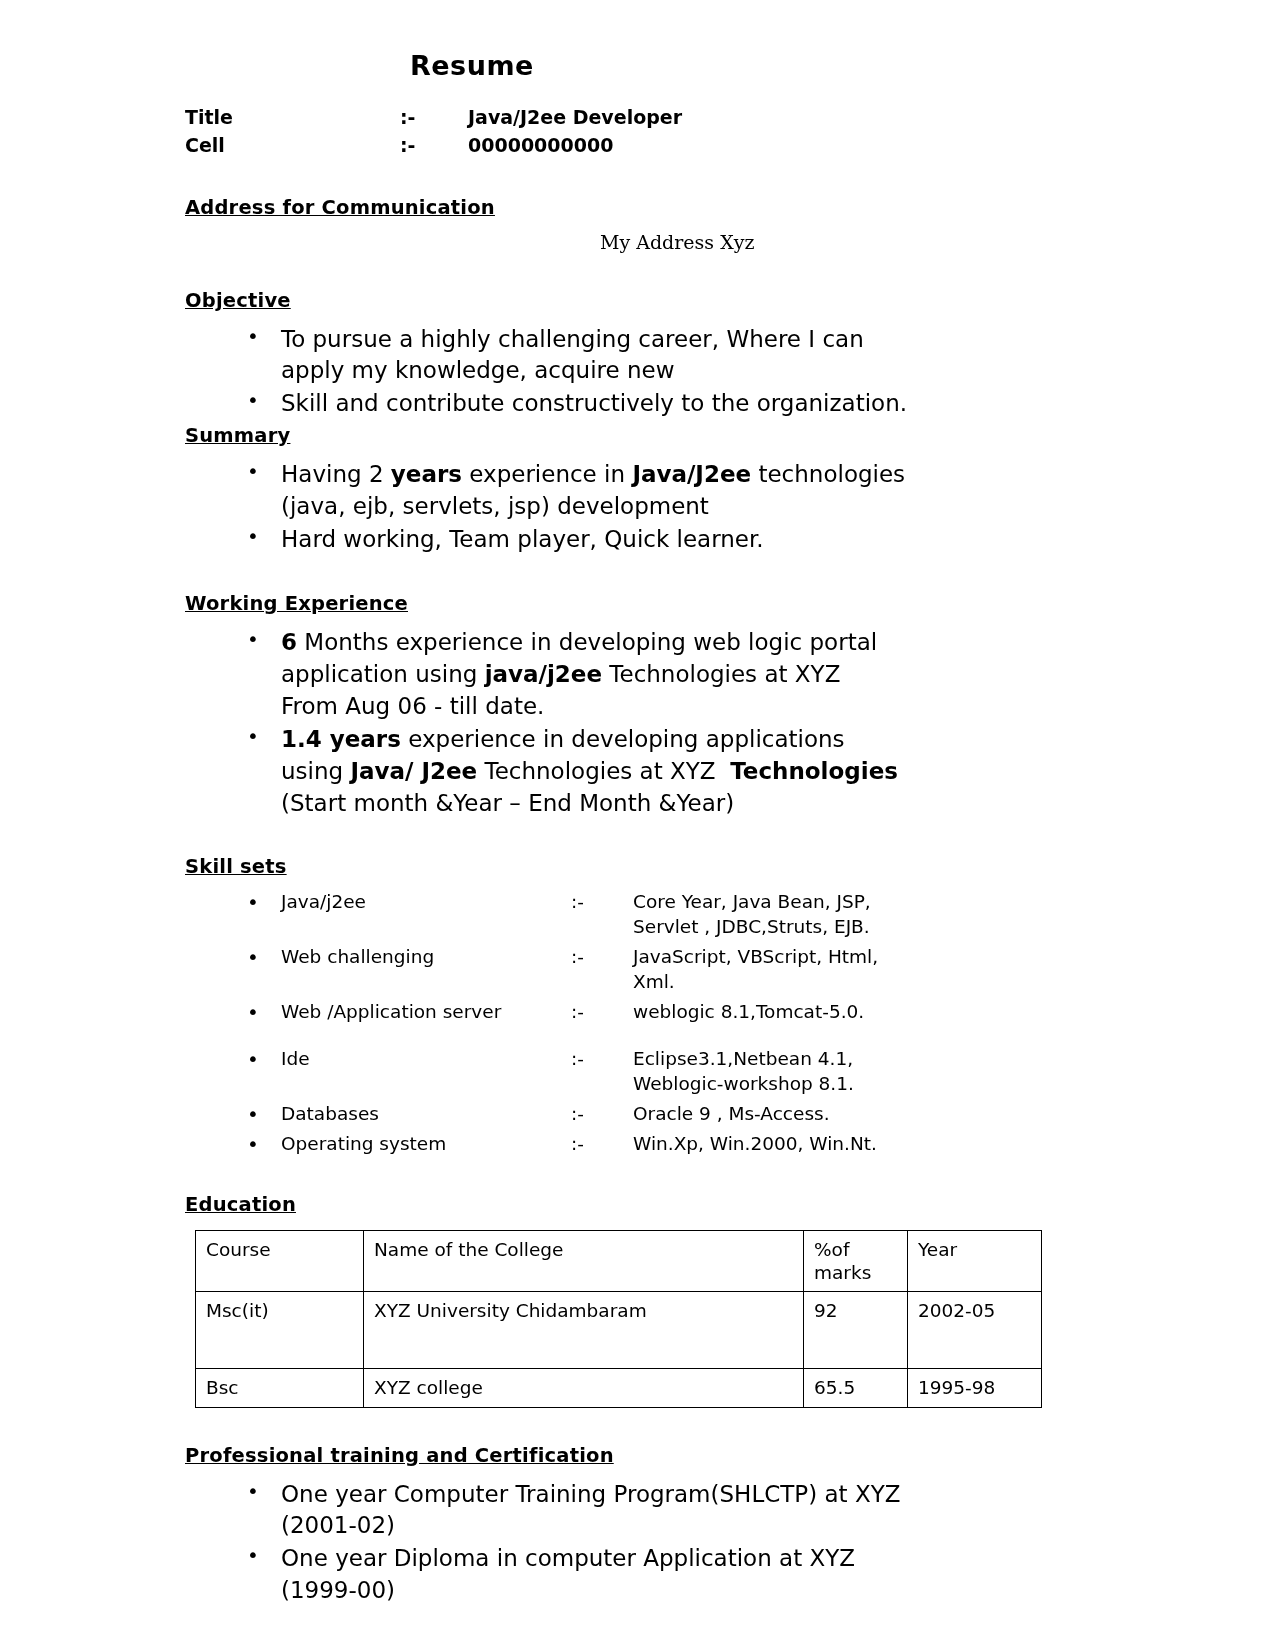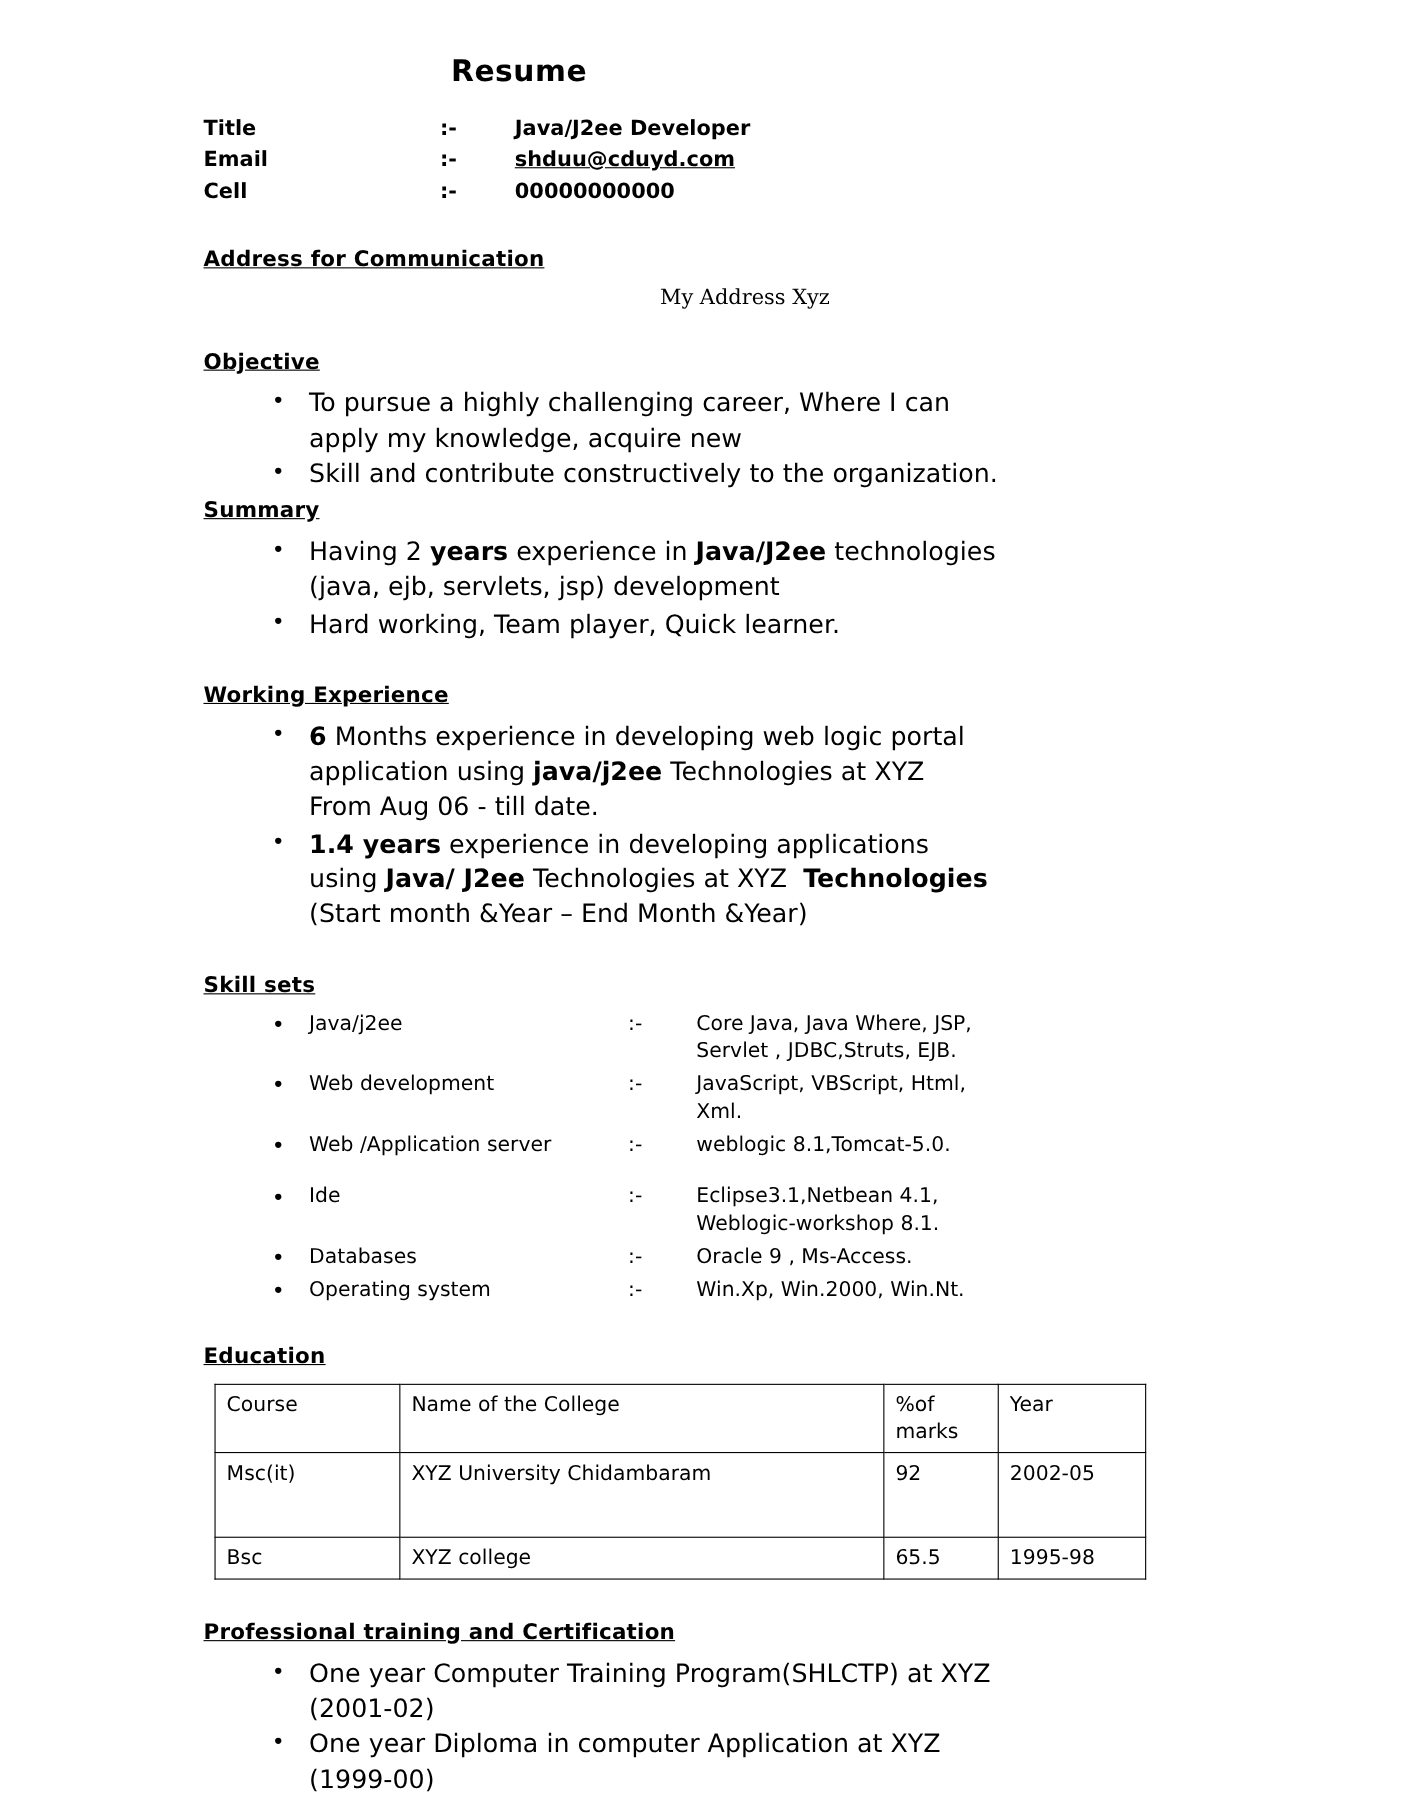--- a/index.html
+++ b/index.html
@@ -143,25 +143,20 @@
   <div class="doc-title">Resume</div>
 
   <table class="info-table">
     <tbody>
       <tr>
         <td class="info-label">Title</td>
         <td class="info-colon">:-</td>
         <td class="info-value">Java/J2ee Developer</td>
       </tr>
       <tr>
-        <td class="info-label">Email</td>
-        <td class="info-colon">:-</td>
-        <td class="info-value underline-text">shduu@cduyd.com</td>
-      </tr>
-      <tr>
         <td class="info-label">Cell</td>
         <td class="info-colon">:-</td>
         <td class="info-value">00000000000</td>
       </tr>
     </tbody>
   </table>
 
   <h2 class="section">Address for Communication</h2>
   <div class="address-line">My Address Xyz</div>
 
@@ -182,26 +177,26 @@
     <li><b>6</b> Months experience in developing web logic portal application using <b>java/j2ee</b> Technologies at XYZ&nbsp; From Aug 06 - till date.</li>
     <li><b>1.4 years</b> experience in developing applications using <b>Java/ J2ee</b> Technologies at XYZ&nbsp; <b>Technologies</b> (Start month &amp;Year – End Month &amp;Year)</li>
   </ul>
 
   <h2 class="section">Skill sets</h2>
   <ul class="skills">
     <li>
       <div class="row">
         <span class="sk-name">Java/j2ee</span>
         <span class="sk-colon">:-</span>
-        <span class="sk-val">Core Java, Java Where, JSP, Servlet , JDBC,Struts, EJB.</span>
-      </div>
-    </li>
-    <li>
-      <div class="row">
-        <span class="sk-name">Web development</span>
+        <span class="sk-val">Core Year, Java Bean, JSP, Servlet , JDBC,Struts, EJB.</span>
+      </div>
+    </li>
+    <li>
+      <div class="row">
+        <span class="sk-name">Web challenging</span>
         <span class="sk-colon">:-</span>
         <span class="sk-val">JavaScript, VBScript, Html, Xml.</span>
       </div>
     </li>
     <li>
       <div class="row">
         <span class="sk-name">Web /Application server</span>
         <span class="sk-colon">:-</span>
         <span class="sk-val">weblogic 8.1,Tomcat-5.0.</span>
       </div>

